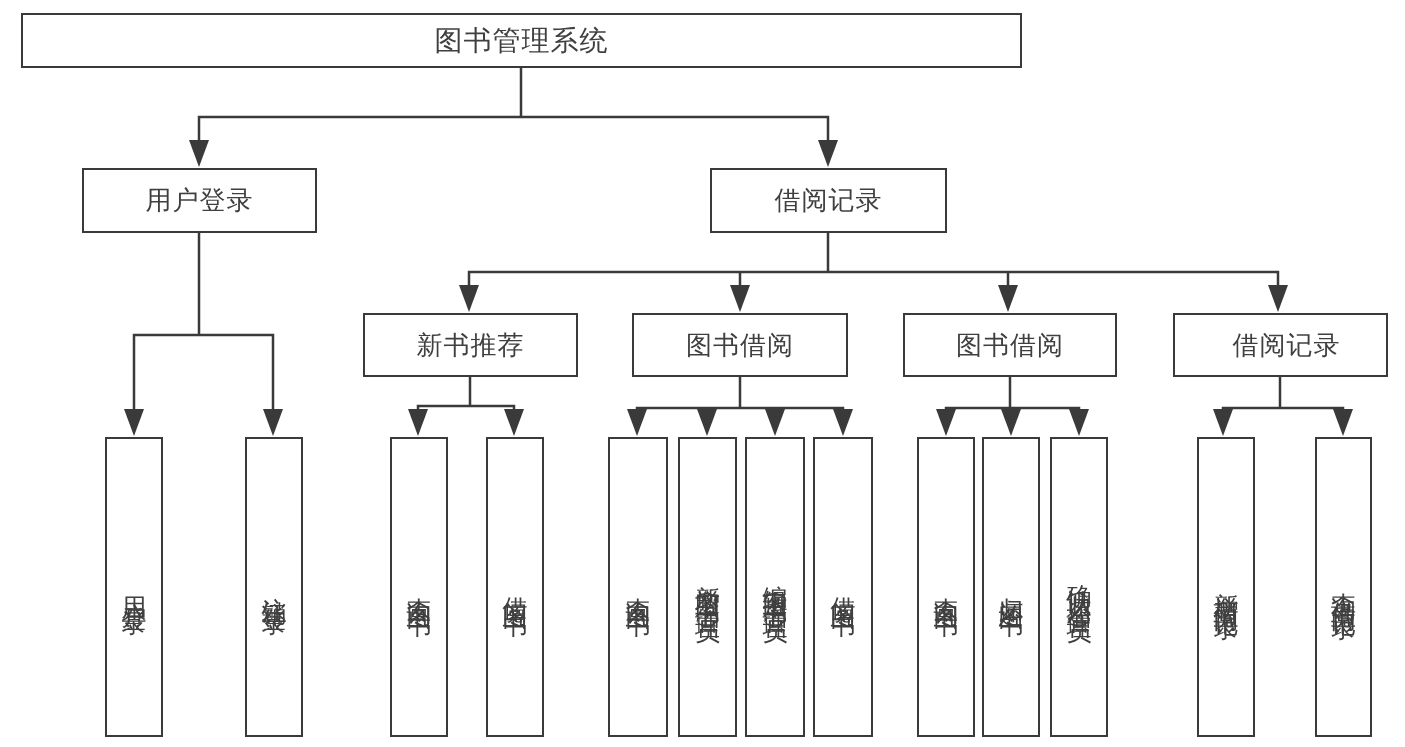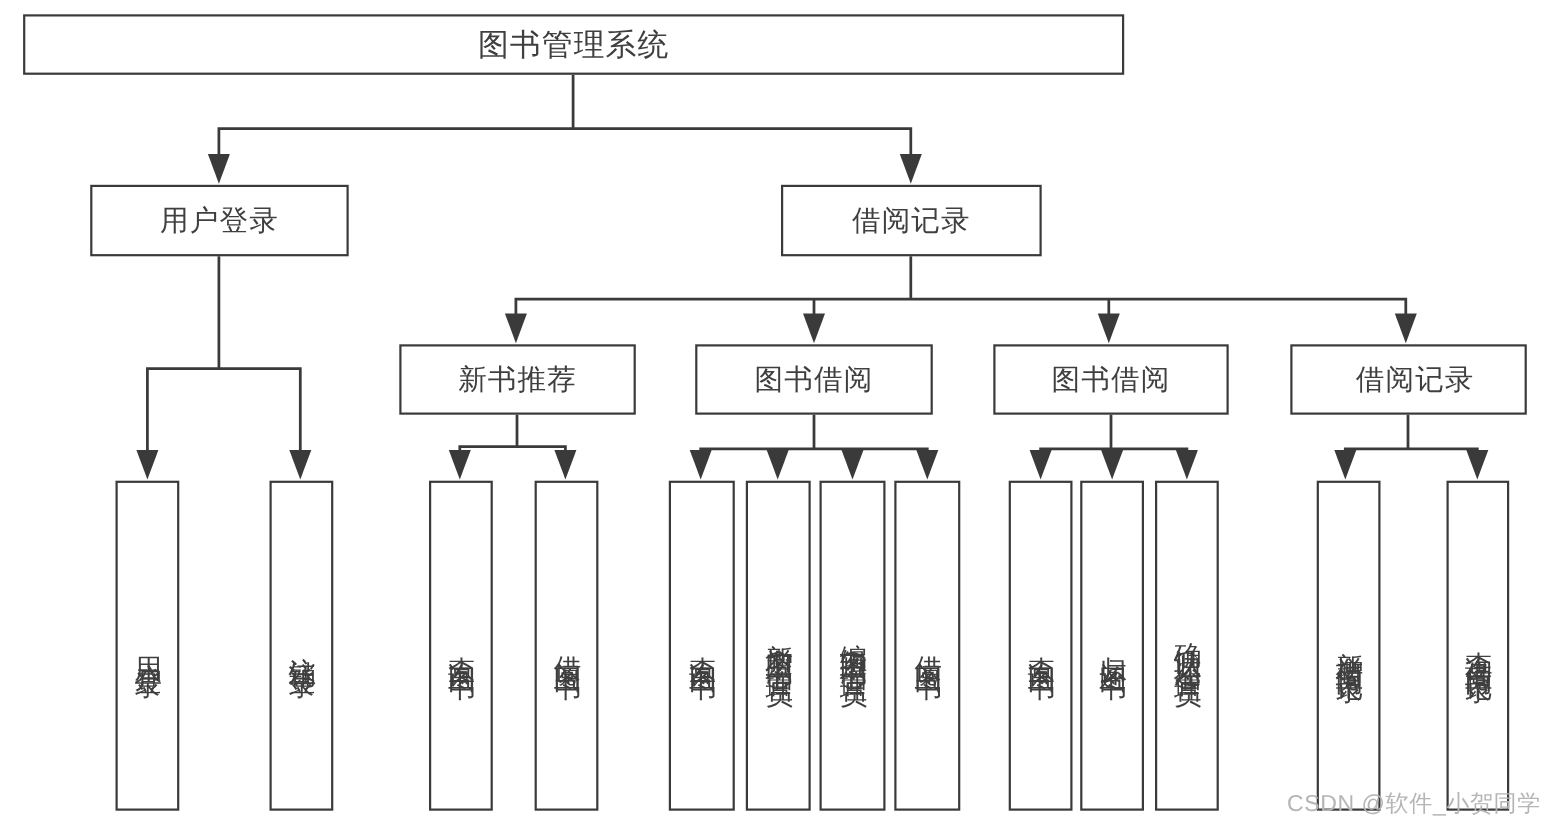--- a/index.html
+++ b/index.html
@@ -154,15 +154,14 @@
     <span>确认归还（管理员）</span>
   </div>
 
   <div class="node v-node" style="left:1197px;top:437px;width:58px;height:300px;">
     <span>新增借阅记录</span>
   </div>
   <div class="node v-node" style="left:1315px;top:437px;width:57px;height:300px;">
     <span>查询借阅记录</span>
   </div>
 
-  <div class="watermark">CSDN @软件_小贺同学</div>
 
 </div>
 
 </body></html>

